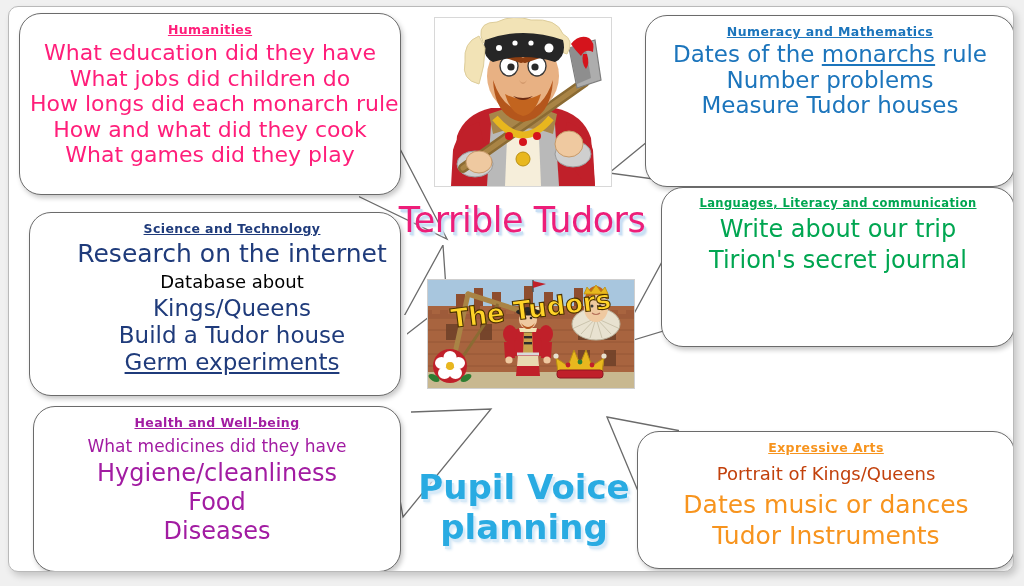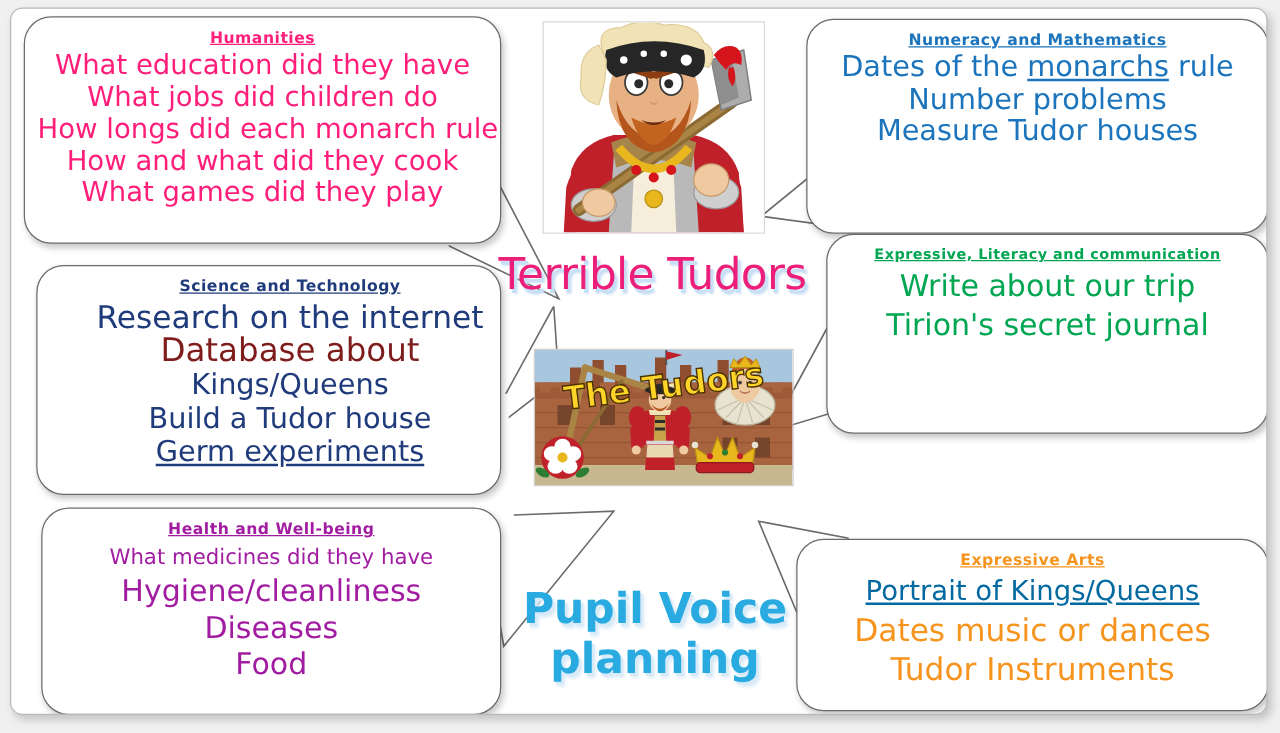--- a/index.html
+++ b/index.html
@@ -144,45 +144,45 @@
   <div class="bubble" id="b-numeracy">
     <div class="bub-head" style="color:#1C75BC">Numeracy and Mathematics</div>
     <div class="bub-line" style="color:#1C75BC; font-size:23px;">
       <span>Dates of the </span><span class="u">monarchs</span><span> rule</span>
     </div>
     <div class="bub-line" style="color:#1C75BC; font-size:23px;">Number problems</div>
     <div class="bub-line" style="color:#1C75BC; font-size:23px;">Measure Tudor houses</div>
   </div>
 
   <div class="bubble" id="b-languages">
-    <div class="bub-head" style="color:#00A651; font-size:11.5px;">Expressive, Literacy and communication</div>
+    <div class="bub-head" style="color:#00A651; font-size:11.5px;">Languages, Literacy and communication</div>
     <div class="bub-line" style="color:#00A651; font-size:24px; line-height:31px;">Write about our trip</div>
     <div class="bub-line" style="color:#00A651; font-size:24px; line-height:31px;">Tirion's secret journal</div>
   </div>
 
   <div class="bubble" id="b-science">
     <div class="bub-head" style="color:#1F3B7B">Science and Technology</div>
     <div class="bub-line" style="color:#1F3B7B; font-size:25px; line-height:29px;">Research on the internet</div>
-    <div class="bub-line" style="color:#7f1d1d; font-size:26px; line-height:27px;">Database about</div>
+    <div class="bub-line" style="color:#000000; font-size:18px; line-height:27px;">Database about</div>
     <div class="bub-line" style="color:#1F3B7B; font-size:23px; line-height:27px;">Kings/Queens</div>
     <div class="bub-line" style="color:#1F3B7B; font-size:23px; line-height:27px;">Build a Tudor house</div>
     <div class="bub-line" style="color:#1F3B7B; font-size:23px; line-height:27px; text-decoration:underline;">Germ experiments</div>
   </div>
 
   <div class="bubble" id="b-health">
     <div class="bub-head" style="color:#A21CA2">Health and Well-being</div>
     <div class="bub-line" style="color:#A21CA2; font-size:17px; line-height:26px;">What medicines did they have</div>
     <div class="bub-line" style="color:#A21CA2; font-size:24px; line-height:29px;">Hygiene/cleanliness</div>
+    <div class="bub-line" style="color:#A21CA2; font-size:24px; line-height:29px;">Food</div>
     <div class="bub-line" style="color:#A21CA2; font-size:24px; line-height:29px;">Diseases</div>
-    <div class="bub-line" style="color:#A21CA2; font-size:24px; line-height:29px;">Food</div>
   </div>
 
   <div class="bubble" id="b-arts">
     <div class="bub-head" style="color:#F7941E">Expressive Arts</div>
-    <div class="bub-line" style="color:#0369a1; font-size:22px; line-height:31px;text-decoration:underline;">Portrait of Kings/Queens</div>
+    <div class="bub-line" style="color:#c2410c; font-size:18px; line-height:31px;">Portrait of Kings/Queens</div>
     <div class="bub-line" style="color:#F7941E; font-size:25px; line-height:31px;">Dates music or dances</div>
     <div class="bub-line" style="color:#F7941E; font-size:25px; line-height:31px;">Tudor Instruments</div>
   </div>
 
   <div id="title-main">Terrible Tudors</div>
   <div id="title-sub">
     <div>Pupil  Voice</div>
     <div>planning</div>
   </div>
 

